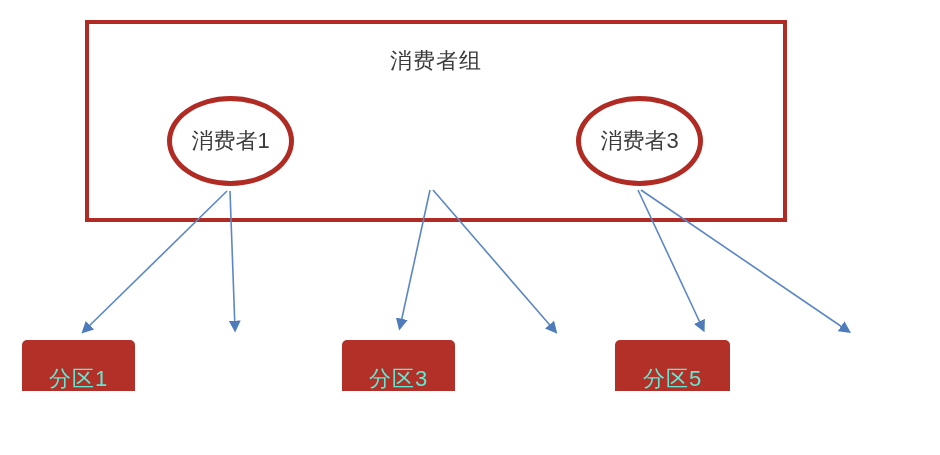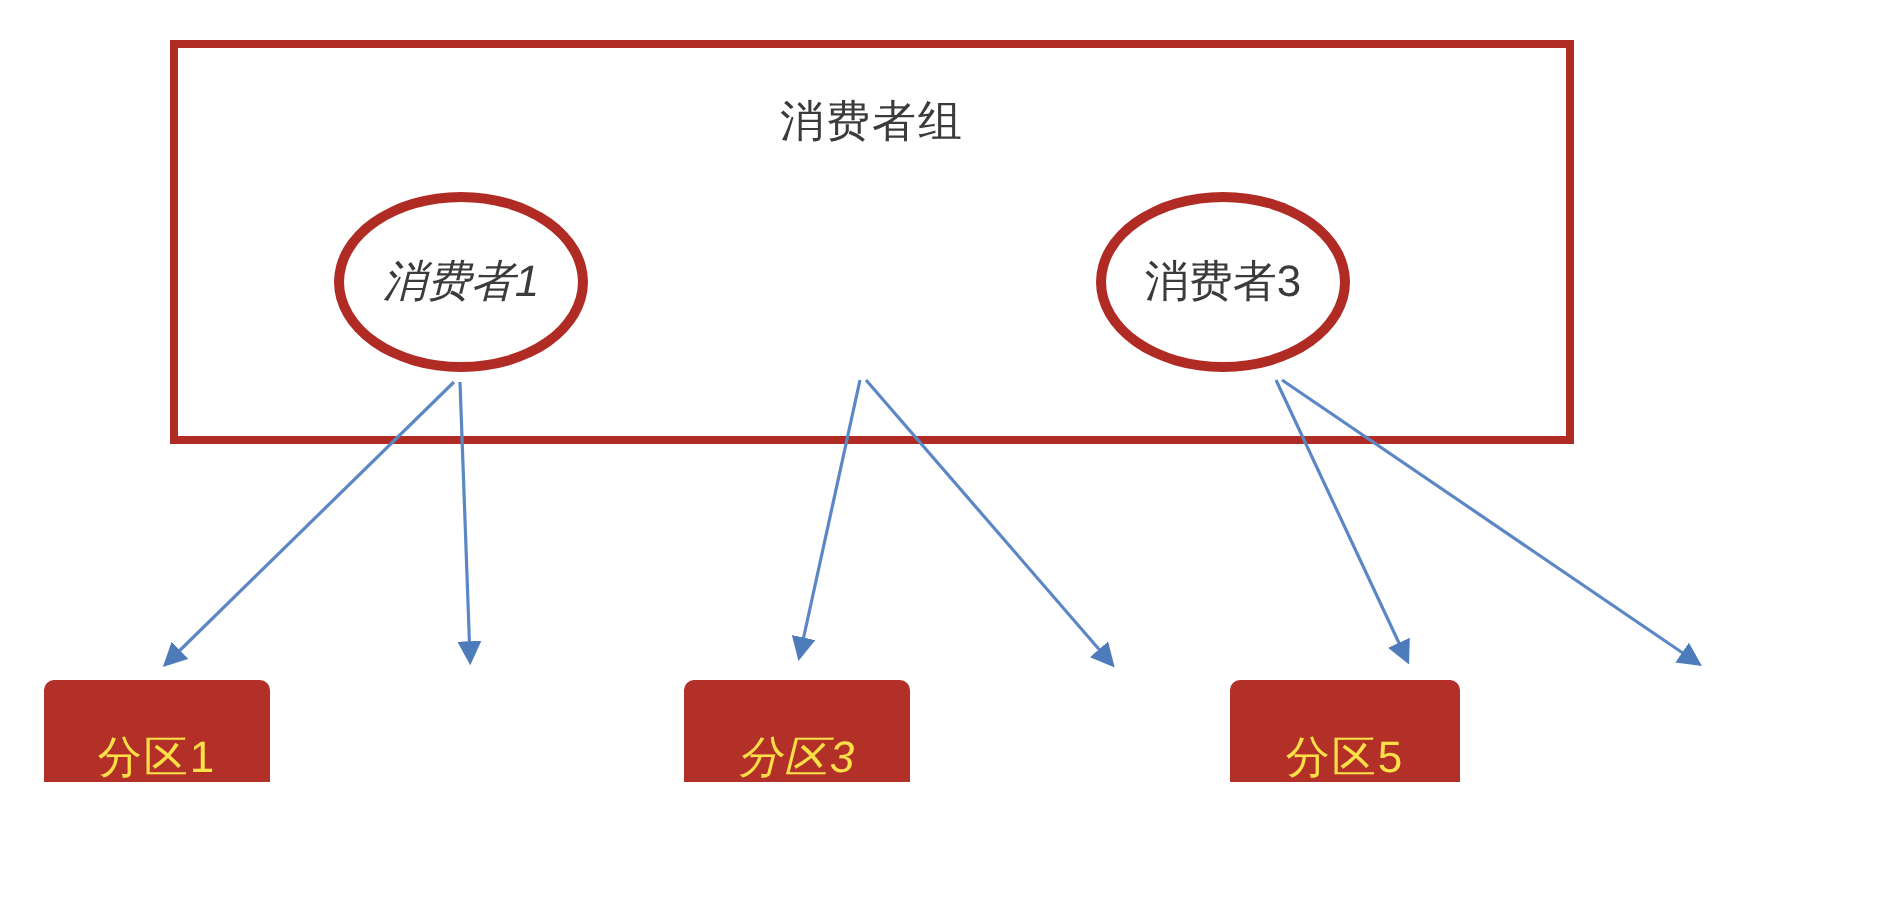--- a/index.html
+++ b/index.html
@@ -44,42 +44,42 @@
     box-sizing: border-box;
     border: 5px solid #B02B23;
     border-radius: 50%;
     background: #ffffff;
     display: flex;
     align-items: center;
     justify-content: center;
     font-size: 22px;
     color: #3b3b3b;
   }
-  .consumer.c1 { left: 167px; top: 96px; width: 127px; height: 90px; font-style: italic; }
+  .consumer.c1 { left: 167px; top: 96px; width: 127px; height: 90px; }
   .consumer.c2 { left: 369px; top: 95px; width: 128px; height: 90px; }
-  .consumer.c3 { left: 548px; top: 96px; width: 127px; height: 90px; align-items: center; }
+  .consumer.c3 { left: 576px; top: 96px; width: 127px; height: 90px; align-items: center; }
 
   
   .partition {
     position: absolute;
     top: 340px;
     height: 77px;
     box-sizing: border-box;
     background: #B23028;
     border-radius: 5px;
     display: flex;
     align-items: center;
     justify-content: center;
     font-size: 22px;
-    color: #fde047;
+    color: #5eead4;
     letter-spacing: 1px;
   }
   .partition.p1 { left: 22px;  width: 113px; }
   .partition.p2 { left: 180px; width: 113px; }
-  .partition.p3 { left: 342px; width: 113px; font-style: italic; }
+  .partition.p3 { left: 342px; width: 113px; }
   .partition.p4 { left: 505px; width: 115px; }
   .partition.p5 { left: 615px; width: 115px; }
   .partition.p6 { left: 800px; width: 115px; }
 
   
   .arrows {
     position: absolute;
     left: 0;
     top: 0;
     width: 940px;

